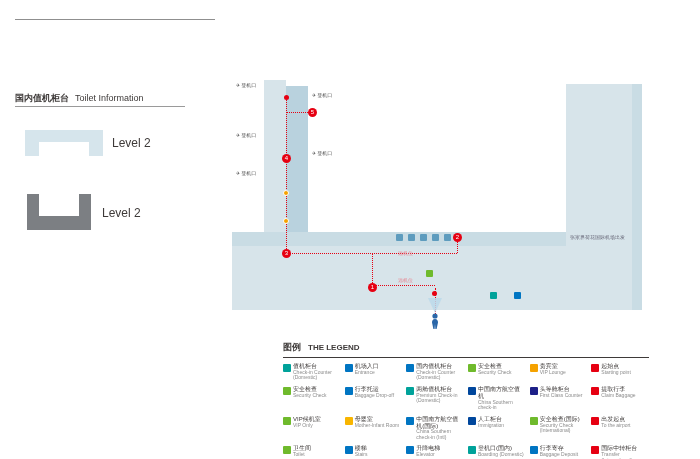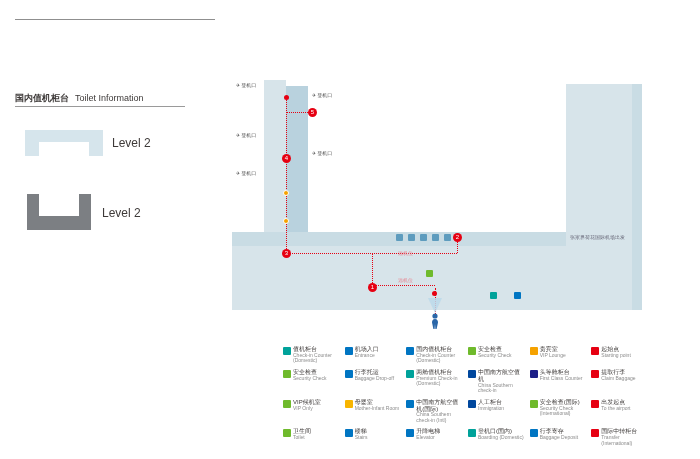--- a/index.html
+++ b/index.html
@@ -138,20 +138,24 @@
   <div class="rlab" style="left:342px;top:164px">张家界荷花国际机场出发</div>
 
   <svg class="abs" style="left:198px;top:228px" width="18" height="32" viewBox="0 0 18 32">
     <polygon points="9,15 2,0 16,0" fill="#bcd9ea" opacity="0.85"></polygon>
     <circle cx="9" cy="18" r="2.6" fill="#2a66a8"></circle>
     <path d="M9 21 C6.6 21 6 23 6 24.5 L7.4 31 H8.6 L9 26 L9.4 31 H10.6 L12 24.5 C12 23 11.4 21 9 21 Z" fill="#2a66a8"></path>
   </svg>
 </div>
 
 <div class="abs lg">
+  <div class="lg-head">
+    <span class="lg-zh">图例</span>
+    <span class="lg-en">THE LEGEND</span>
+  </div>
   <div class="lgrid">
     <div class="li">
         <span class="lic" style="background-color: rgb(0, 162, 154);"></span>
         <span>
           <span class="lzh">值机柜台</span>
           <span class="len">Check-in Counter (Domestic)</span>
         </span>
       </div>
     <div class="li">
         <span class="lic" style="background-color: rgb(0, 117, 194);"></span>

